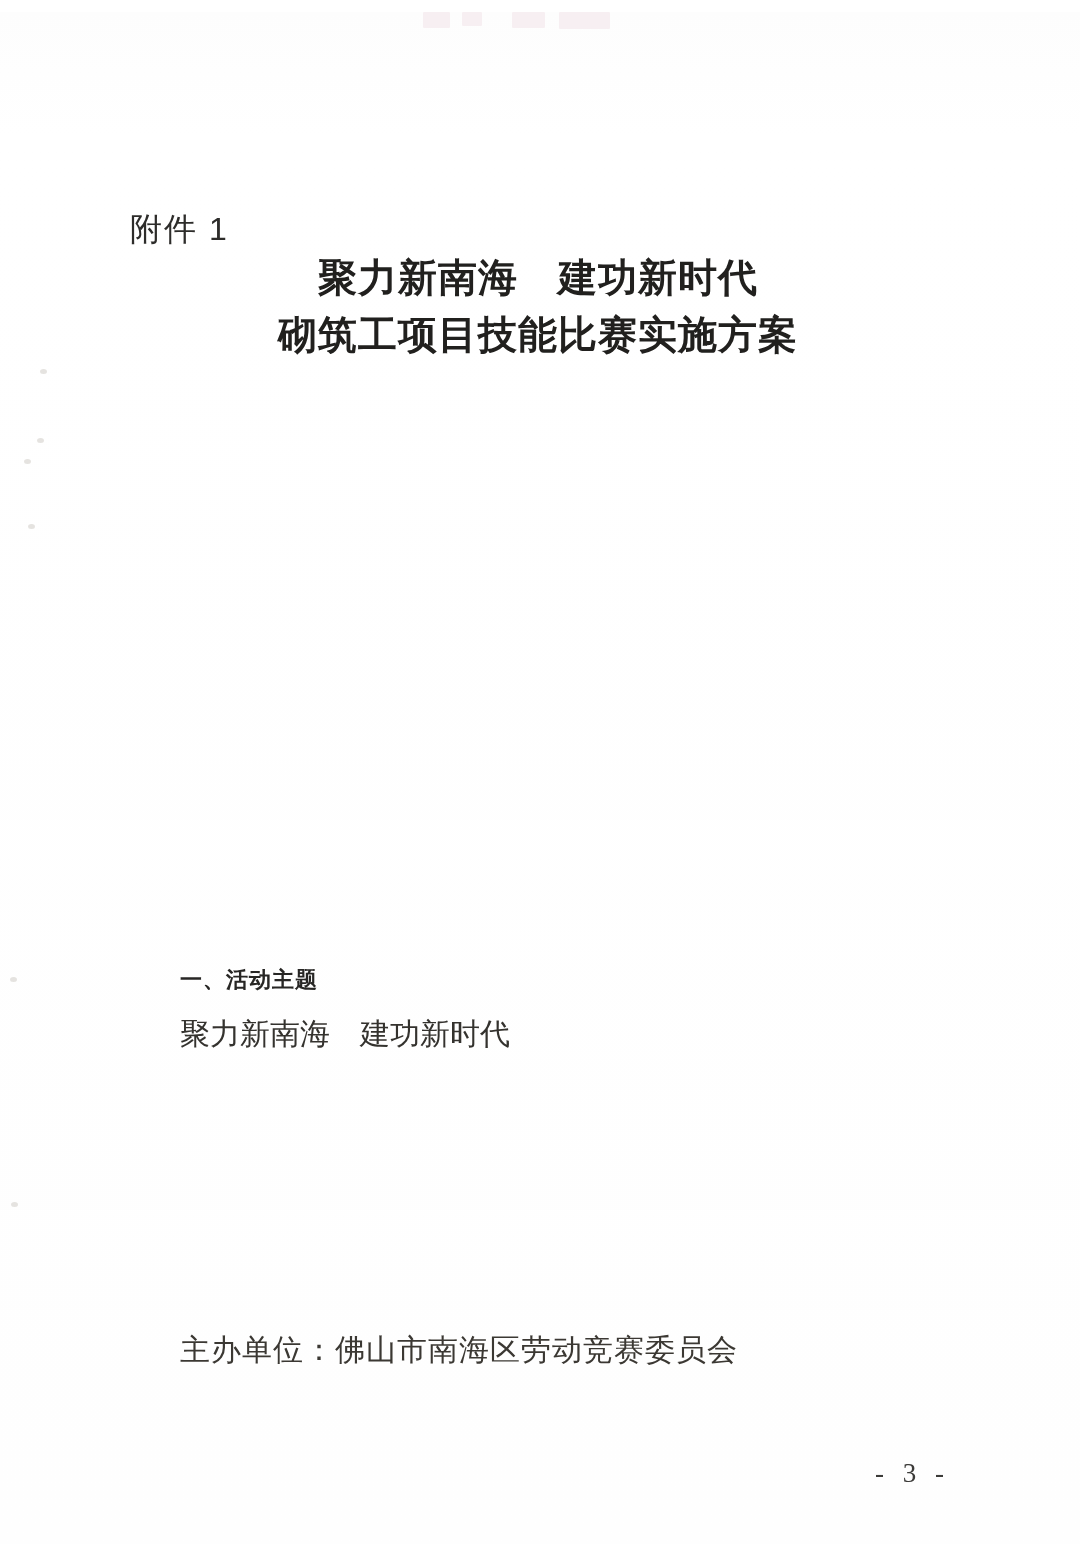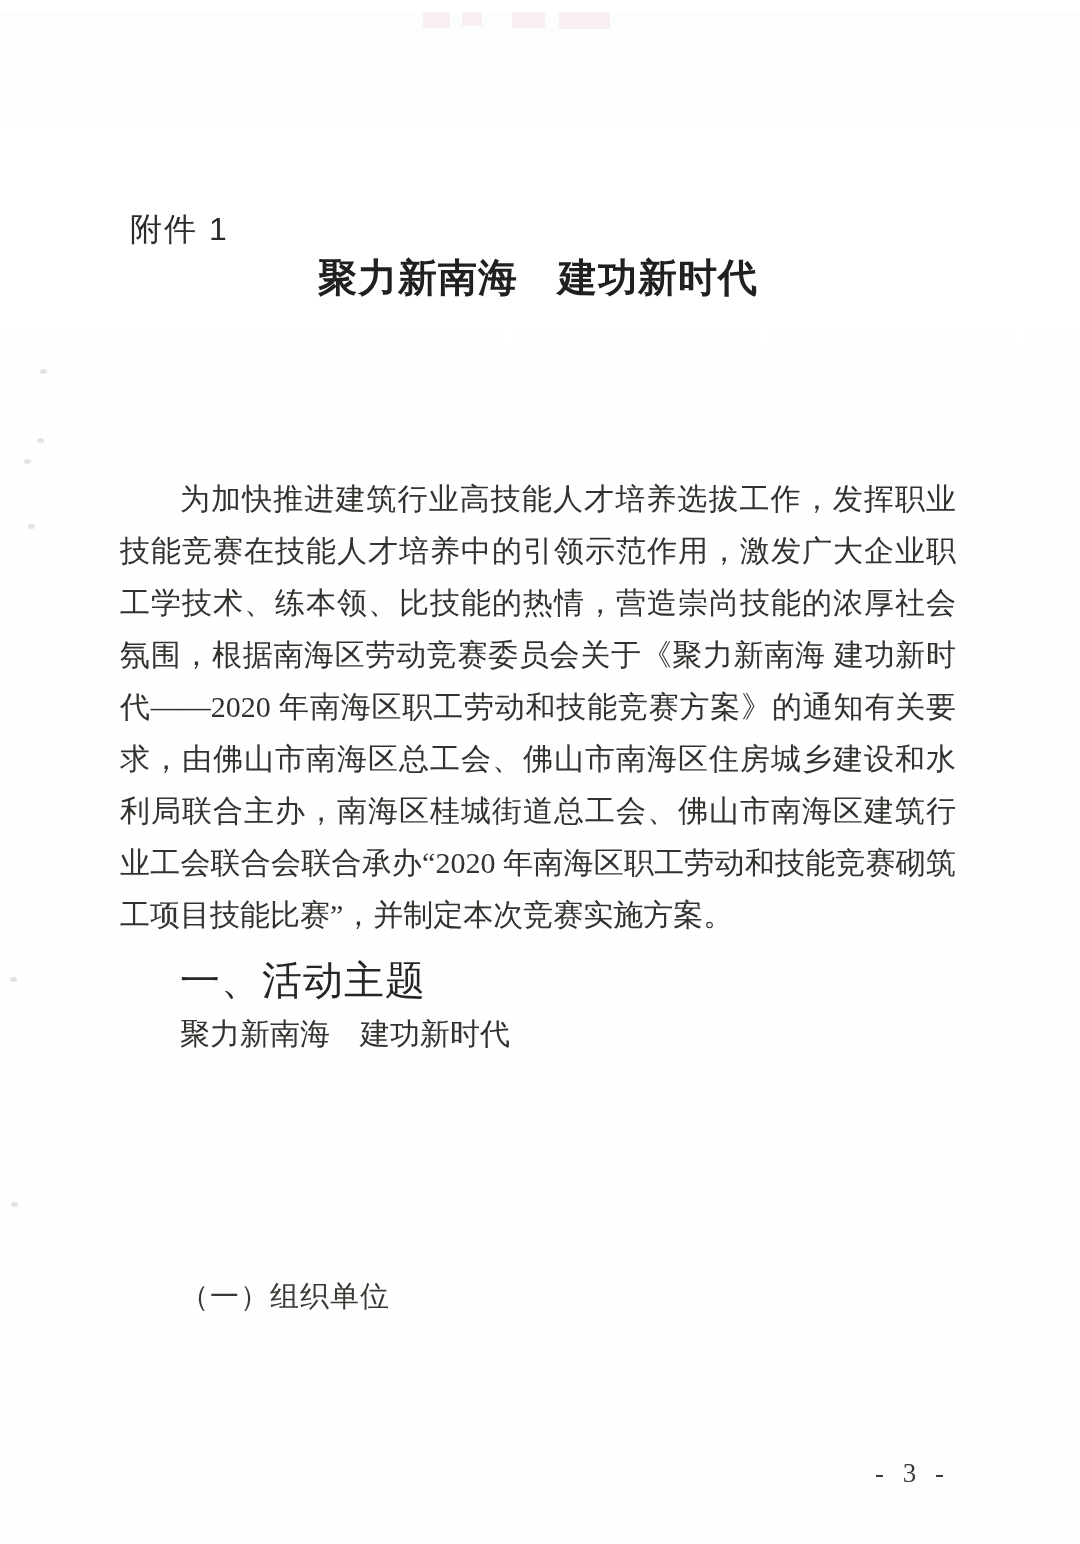--- a/index.html
+++ b/index.html
@@ -61,22 +61,22 @@
     text-justify: inter-character;
     color: #34322e;
   }
   .indent2 { text-indent: 2em; }
   .pad2 { padding-left: 60px; }
   .heading {
     position: absolute;
     left: 120px;
     padding-left: 60px;
     font-family: "Liberation Sans", "DejaVu Sans", sans-serif;
-    font-weight: 400;
-    font-size: 40px;
+    font-weight: 700;
+    font-size: 22px;
     line-height: 48px;
     color: #272624;
     letter-spacing: 1px;
   }
   .kaiti {
     color: #3b3833;
     letter-spacing: 1px;
   }
   .page-number {
     position: absolute;
@@ -102,29 +102,29 @@
   <div class="speck" style="left:37px; top:426px;"></div>
   <div class="speck" style="left:24px; top:447px;"></div>
   <div class="speck" style="left:28px; top:512px;"></div>
   <div class="speck" style="left:10px; top:965px;"></div>
   <div class="speck" style="left:11px; top:1190px;"></div>
 
   <div class="attachment-label">附件 1</div>
 
   <div class="title-block">
     <div>聚力新南海　建功新时代</div>
+    <div>砌筑工项目技能比赛实施方案</div>
   </div>
 
-  <div class="body-text indent2" style="top:461px;">为加快推进建筑行业高技能人才培养选拔工作，发挥职业技能竞赛在技能人才培养中的引领示范作用，激发广大企业职工学技术、练本领、比技能的热情，营造崇尚技能的浓厚社会氛围，根据南海区劳动竞赛委员会关于《聚力新南海 建功新时代——2020 年南海区职工劳动和技能竞赛方案》的通知有关要求，由佛山市南海区总工会、佛山市南海区住房城乡建设和水利局联合主办，南海区桂城街道总工会、佛山市南海区建筑行业工会联合会联合承办“2020 年南海区职工劳动和技能竞赛砌筑工项目技能比赛”，并制定本次竞赛实施方案。</div>
 
   <div class="heading" style="top:944px;">一、活动主题</div>
 
   <div class="body-text pad2" style="top:996px;">聚力新南海　建功新时代</div>
 
 
 
 
-  <div class="body-text pad2 kaiti" style="top:1258px; font-size:29px;">（一）组织单位</div>
 
+  <div class="body-text pad2 kaiti" style="top:1312px;">主办单位：佛山市南海区劳动竞赛委员会</div>
 
   <div class="page-number">- 3 -</div>
 
 </div>
 
 </body></html>

